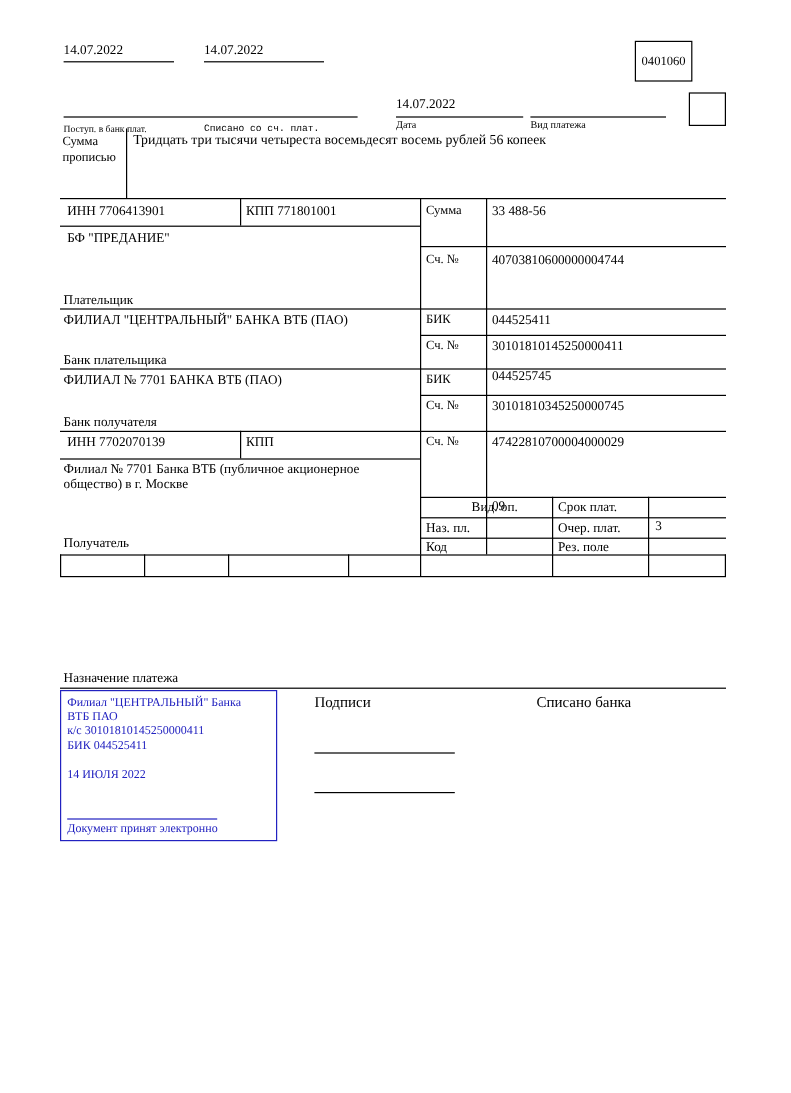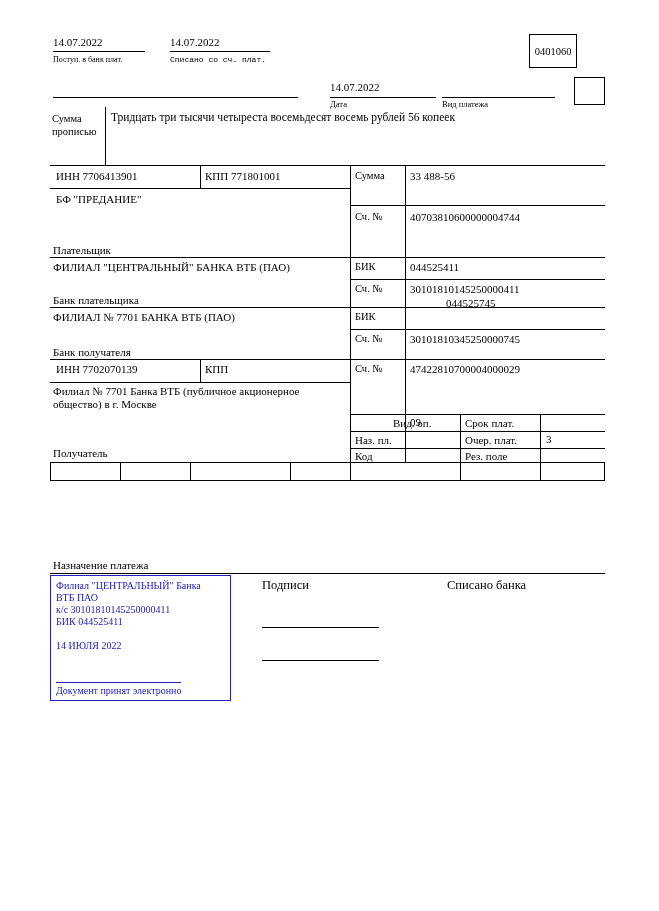--- a/index.html
+++ b/index.html
@@ -17,21 +17,21 @@
   .stamp {
     position:absolute; left:50px; top:575px; width:181px; height:126px;
     border:1px solid #2222c0; color:#2222c0; font-size:10px; line-height:12px;
     padding:4px 5px;
   }
   .stamp-date { margin-top:12px; }
   .stamp-note {
     position:absolute; left:5px; bottom:3px; width:max-content;
     border-top:1px solid currentColor; padding-top:2px;
   }
-  .sm { font-size:8px; }
+  .sm { font-size:8px;margin-top:48px; }
   .sm2 { font-size:8.5px; }
   .lbl { font-size:11px; }
   .lbl2 { font-size:10.5px; }
 </style>
 </head>
 <body>
 
 <div class="page">
 
   <span class="t" style="left:53px;top:36px;">14.07.2022</span>
@@ -79,21 +79,21 @@
   <span class="t lbl2" style="left:355px;top:261px;">БИК</span>
   <span class="t" style="left:410px;top:261px;">044525411</span>
   <div class="hl" style="left:350px;top:279px;width:255px;"></div>
   <span class="t lbl2" style="left:355px;top:283px;">Сч. №</span>
   <span class="t" style="left:410px;top:283px;">30101810145250000411</span>
   <span class="t lbl" style="left:53px;top:294px;">Банк плательщика</span>
   <div class="hl" style="left:50px;top:307px;width:555px;"></div>
 
   <span class="t" style="left:53px;top:311px;">ФИЛИАЛ № 7701 БАНКА ВТБ (ПАО)</span>
   <span class="t lbl2" style="left:355px;top:311px;">БИК</span>
-  <span class="t" style="left:410px;top:297px;margin-left:36px;">044525745</span>
+  <span class="t" style="left:410px;top:308px;">044525745</span>
   <div class="hl" style="left:350px;top:329px;width:255px;"></div>
   <span class="t lbl2" style="left:355px;top:333px;">Сч. №</span>
   <span class="t" style="left:410px;top:333px;">30101810345250000745</span>
   <span class="t lbl" style="left:53px;top:346px;">Банк получателя</span>
   <div class="hl" style="left:50px;top:359px;width:555px;"></div>
 
   <span class="t" style="left:56px;top:363px;">ИНН 7702070139</span>
   <div class="vl" style="left:200px;top:359px;height:23px;"></div>
   <span class="t" style="left:205px;top:363px;">КПП</span>
   <div class="hl" style="left:50px;top:382px;width:300px;"></div>

